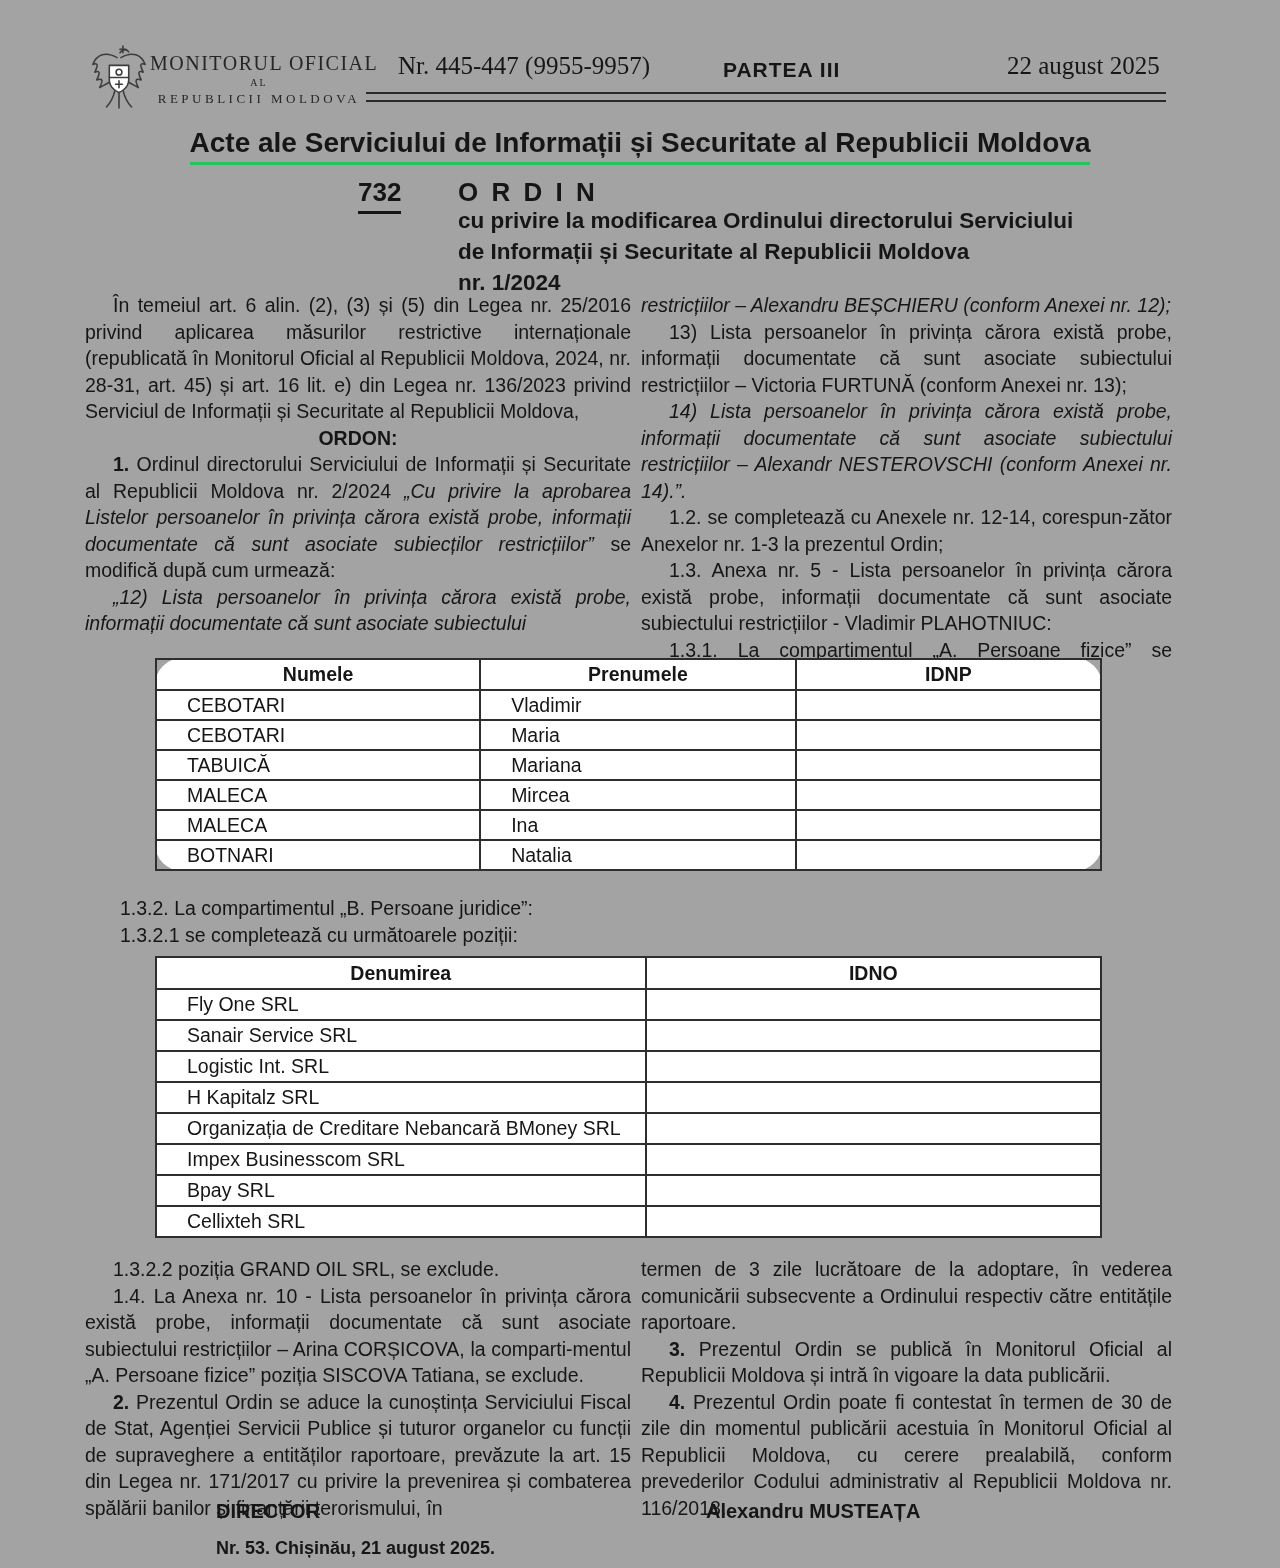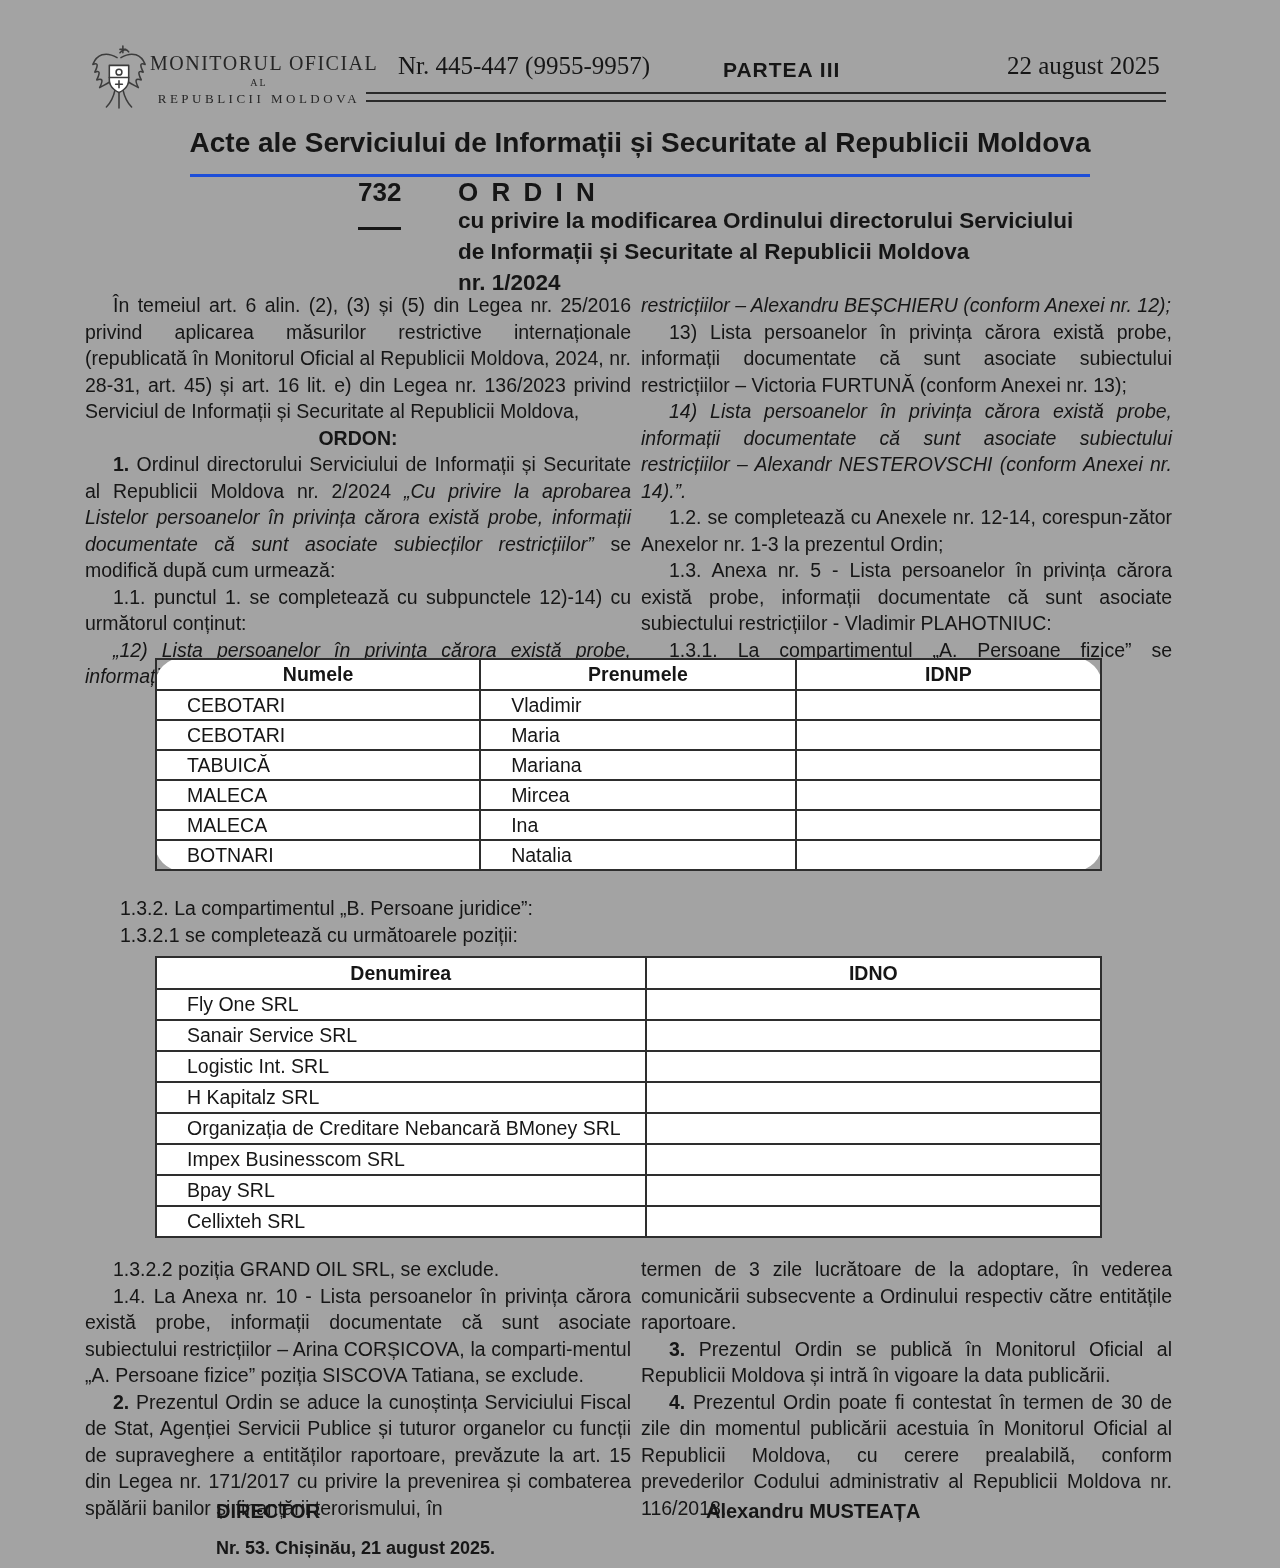--- a/index.html
+++ b/index.html
@@ -22,24 +22,24 @@
          font-size:25px;white-space:nowrap;}
   .part{position:absolute;left:723px;top:58px;font-size:21px;font-weight:bold;
         letter-spacing:1px;white-space:nowrap;}
   .hdr-date{position:absolute;left:1007px;top:52px;font-family:"Liberation Serif",serif;
         font-size:25px;white-space:nowrap;}
   .double-rule{position:absolute;left:366px;top:92px;width:800px;height:6px;
         border-top:2px solid #2a2a2a;border-bottom:2px solid #2a2a2a;}
   
   .section-title{position:absolute;left:0;top:127px;width:1280px;text-align:center;
         font-size:28px;font-weight:bold;}
-  .section-title span{border-bottom:3px solid #1d4ed8;padding-bottom:16px;}
+  .section-title span{border-bottom:3px solid #22c55e;padding-bottom:4px;}
   
   .order-number{position:absolute;left:358px;top:177px;font-size:26px;font-weight:bold;
-        border-bottom:3px solid #161616;padding-bottom:19px;}
+        border-bottom:3px solid #161616;padding-bottom:3px;}
   .order-title{position:absolute;left:458px;top:177px;font-size:26px;font-weight:bold;
         letter-spacing:3px;}
   .order-subtitle{position:absolute;left:458px;top:205px;width:700px;
         font-size:22.5px;font-weight:bold;line-height:31px;}
   
   .col{position:absolute;font-size:19.5px;line-height:26.5px;text-align:justify;}
   .col-left1 {left:85px; top:292px;width:546px;}
   .col-right1{left:641px;top:292px;width:531px;}
   .col-left2 {left:85px; top:1256px;width:546px;}
   .col-right2{left:641px;top:1256px;width:531px;}
@@ -108,21 +108,20 @@
   <div class="order-subtitle">
     <div>cu privire la modificarea Ordinului directorului Serviciului</div>
     <div>de Informații și Securitate al Republicii Moldova</div>
     <div>nr. 1/2024</div>
   </div>
 
   <div class="col col-left1">
       <p class="para indent"><span>În temeiul art. 6 alin. (2), (3) și (5) din Legea nr. 25/2016 privind aplicarea măsurilor restrictive internaționale (republicată în Monitorul Oficial al Republicii Moldova, 2024, nr. 28-31, art. 45) și art. 16 lit. e) din Legea nr. 136/2023 privind Serviciul de Informații și Securitate al Republicii Moldova,</span></p>
       <p class="para center"><span class="b">ORDON:</span></p>
       <p class="para indent"><span class="b">1.</span><span> Ordinul directorului Serviciului de Informații și Securitate al Republicii Moldova nr. 2/2024 </span><span class="i">„Cu privire la aprobarea Listelor persoanelor în privința cărora există probe, informații documentate că sunt asociate subiecților restricțiilor”</span><span> se modifică după cum urmează:</span></p>
-      <p class="para indent"><span>1.1. punctul 1. se completează cu subpunctele 12)-14) cu următorul conținut:</span></p>
       <p class="para indent"><span class="i">„12) Lista persoanelor în privința cărora există probe, informații documentate că sunt asociate subiectului</span></p>
     </div>
   <div class="col col-right1">
       <p class="para"><span class="i">restricțiilor – Alexandru BEȘCHIERU (conform Anexei nr. 12);</span></p>
       <p class="para indent"><span>13) Lista persoanelor în privința cărora există probe, informații documentate că sunt asociate subiectului restricțiilor – Victoria FURTUNĂ (conform Anexei nr. 13);</span></p>
       <p class="para indent"><span class="i">14) Lista persoanelor în privința cărora există probe, informații documentate că sunt asociate subiectului restricțiilor – Alexandr NESTEROVSCHI (conform Anexei nr. 14).”.</span></p>
       <p class="para indent"><span>1.2. se completează cu Anexele nr. 12-14, corespun-zător Anexelor nr. 1-3 la prezentul Ordin;</span></p>
       <p class="para indent"><span>1.3. Anexa nr. 5 - Lista persoanelor în privința cărora există probe, informații documentate că sunt asociate subiectului restricțiilor - Vladimir PLAHOTNIUC:</span></p>
       <p class="para indent"><span>1.3.1. La compartimentul „A. Persoane fizice” se completează cu următoarele poziții:</span></p>
     </div>

